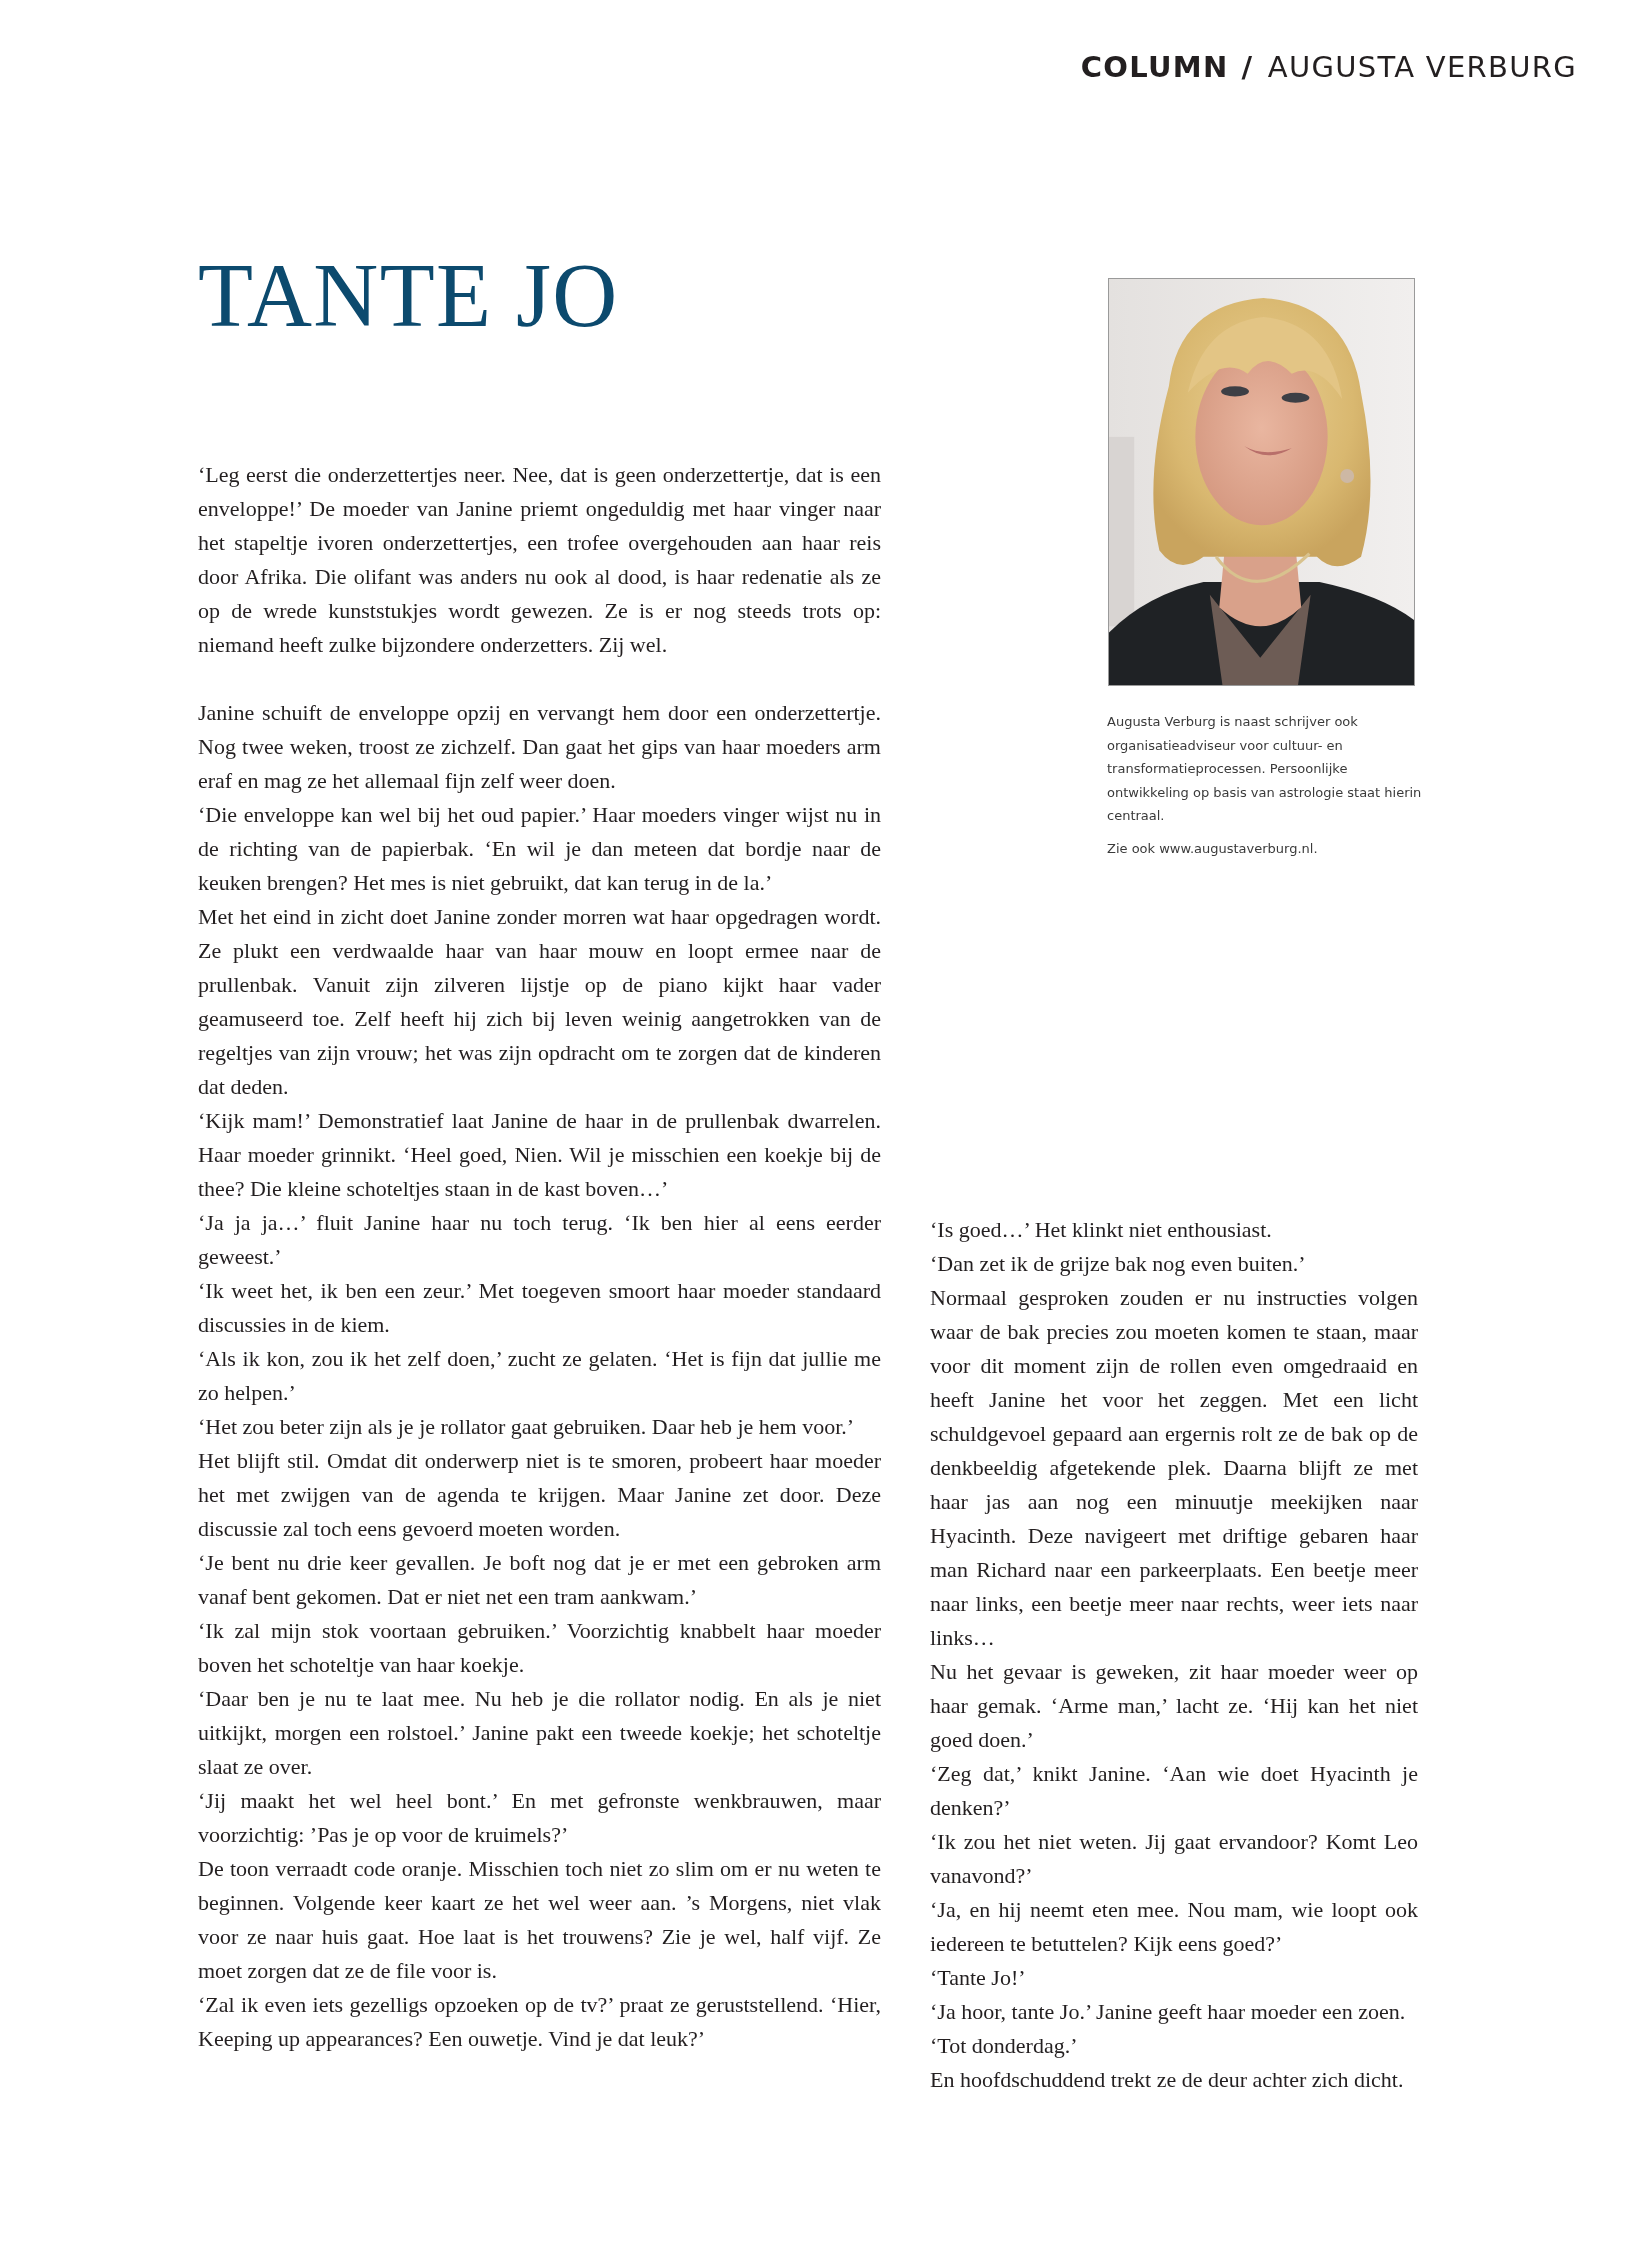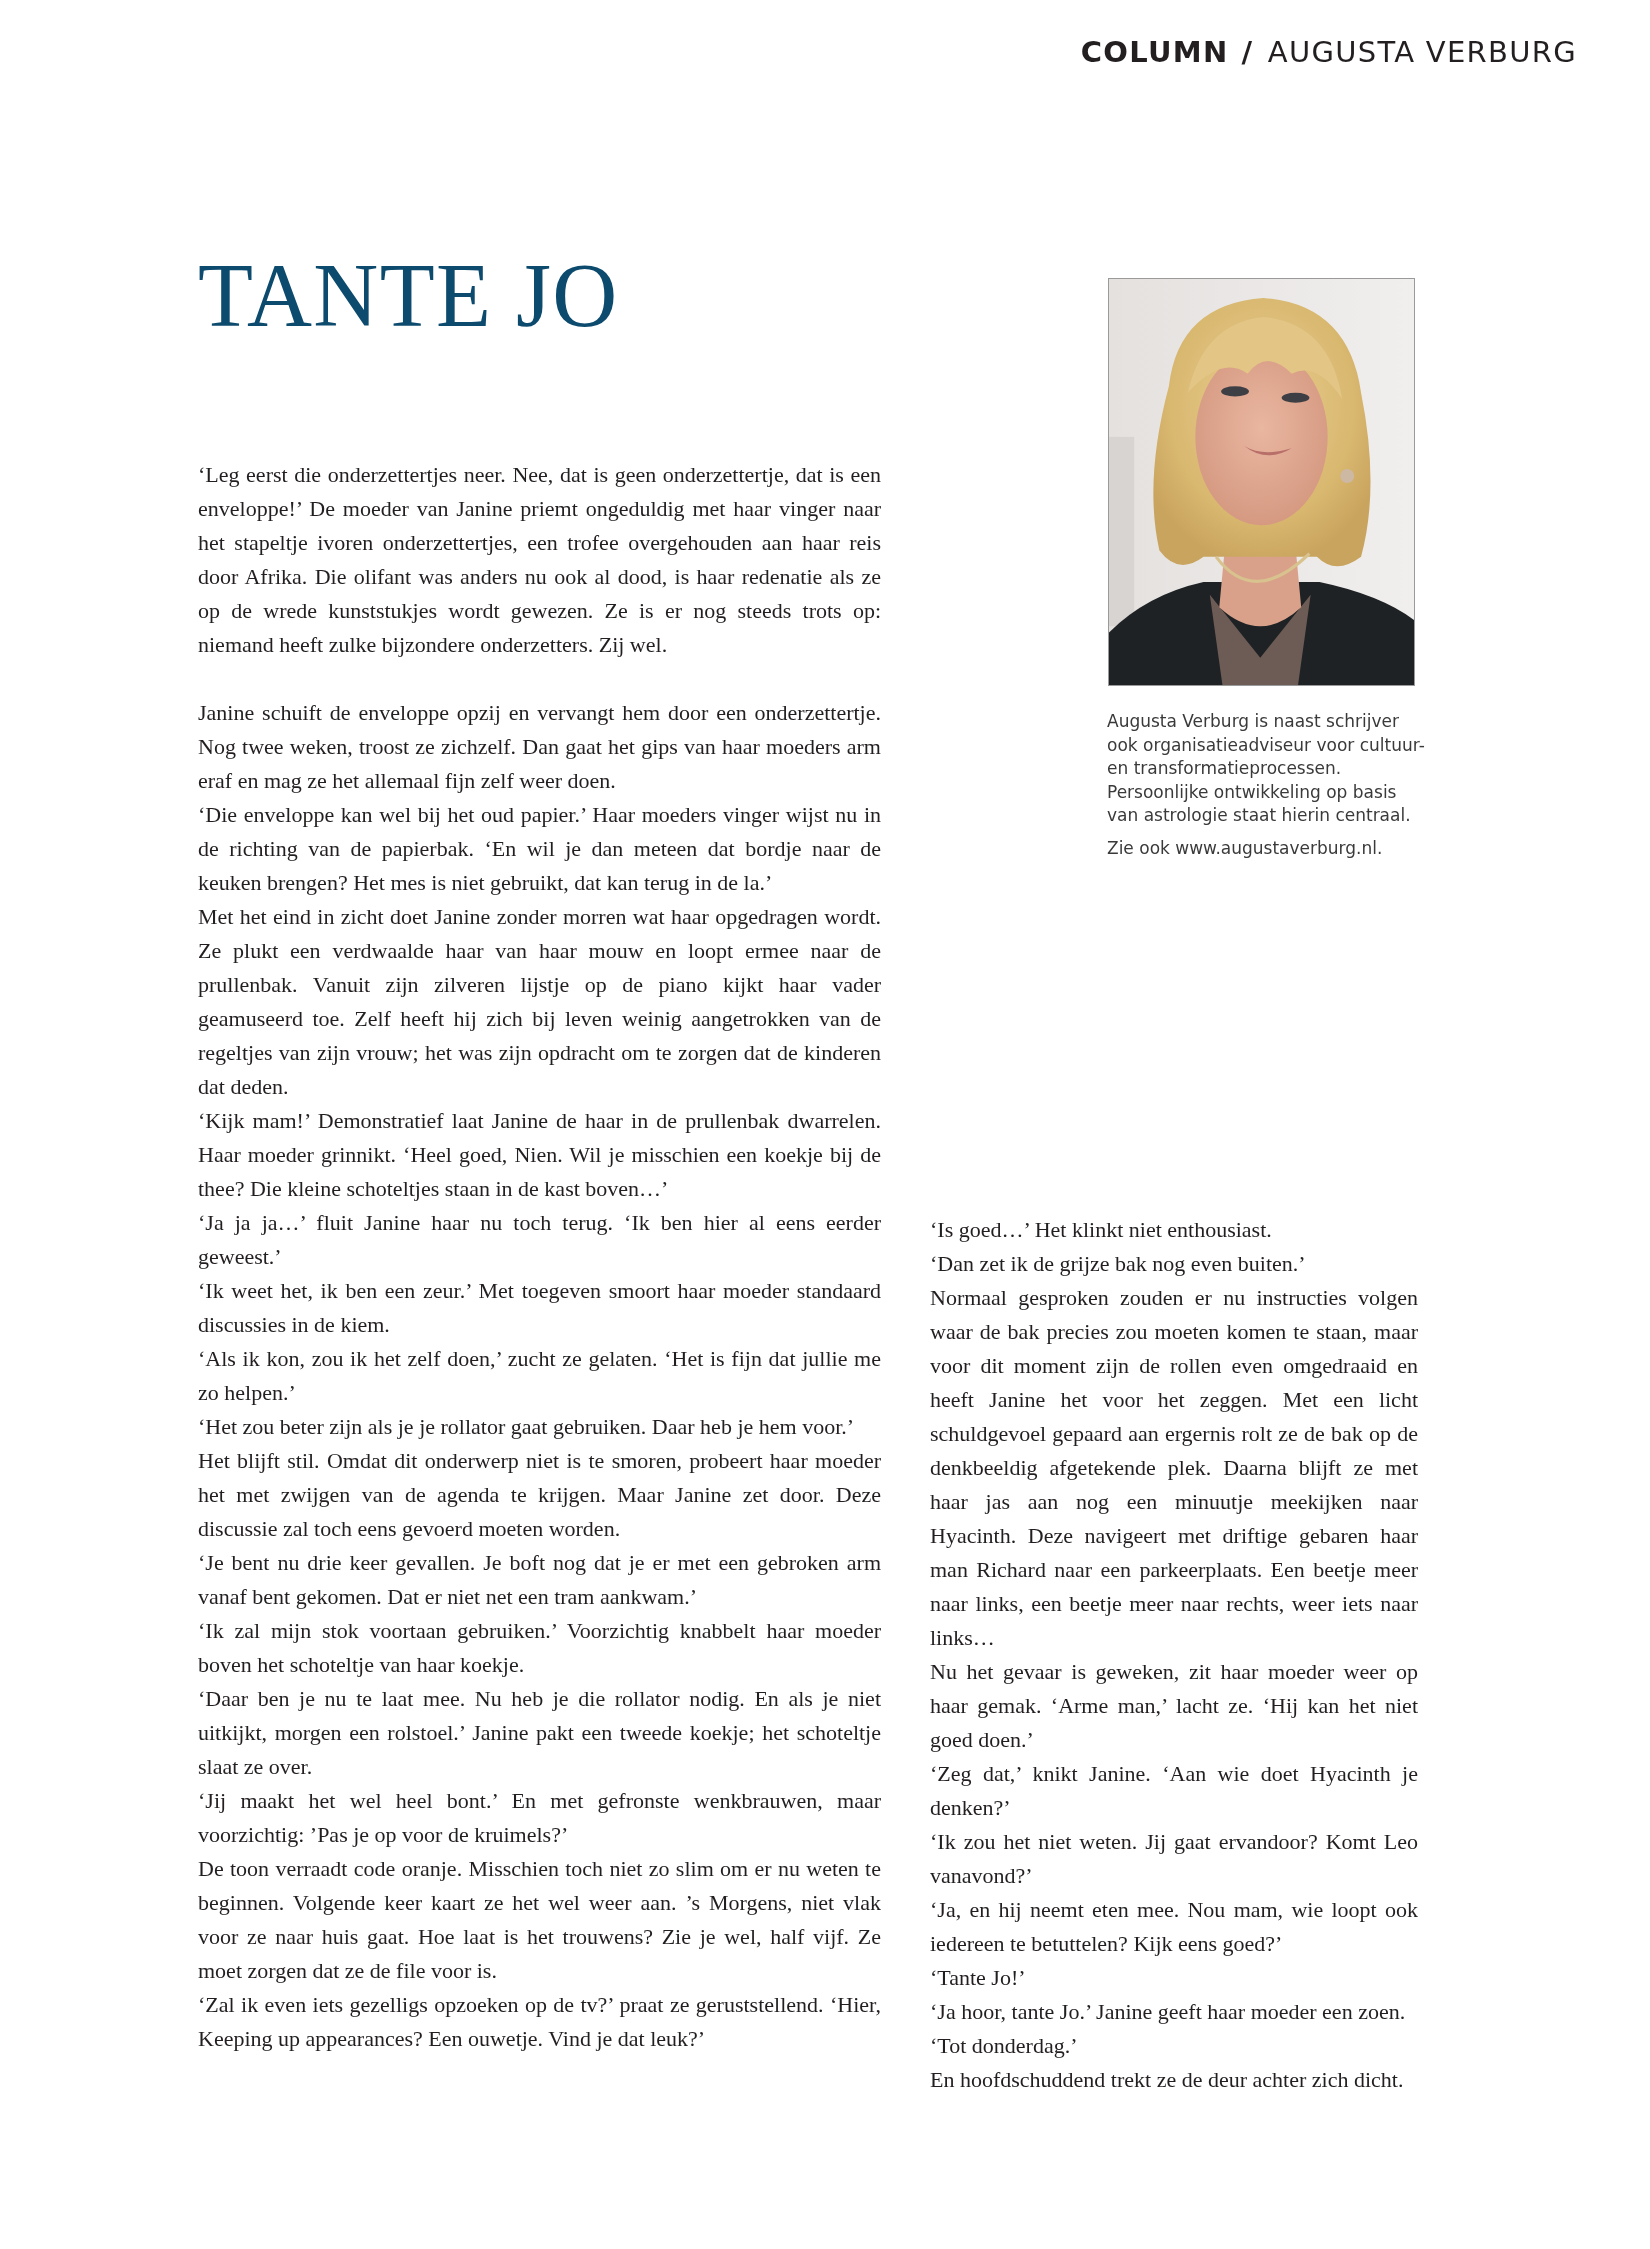--- a/index.html
+++ b/index.html
@@ -5,21 +5,21 @@
   html, body { margin: 0; padding: 0; background: #ffffff; }
   body {
     width: 1650px;
     height: 2250px;
     position: relative;
     overflow: hidden;
     color: #231f20;
   }
   .header {
     position: absolute;
-    top: 35px;
+    top: 50px;
     right: 73px;
     font-family: "DejaVu Sans", sans-serif;
     font-size: 29px;
     letter-spacing: 1.3px;
     color: #231f20;
     white-space: nowrap;
   }
   .header .section { font-weight: bold; }
   .header .sep { font-weight: bold; margin: 0 3.8px 0 2.5px; }
   .header .author { font-weight: normal; font-family: "DejaVu Sans", sans-serif; }
@@ -62,21 +62,21 @@
     background: #eceaea;
   }
   .photo svg { display: block; width: 100%; height: 100%; }
 
   .caption {
     position: absolute;
     left: 1107px;
     top: 710px;
     width: 318px;
     font-family: "DejaVu Sans", sans-serif;
-    font-size: 17px;
+    font-size: 13px;
     line-height: 23.5px;
     color: #3a3a3a;
   }
   .caption p { margin: 0; }
   .caption p.link { margin-top: 9px; }
 </style>
 </head>
 <body>
 
 <div class="header">

